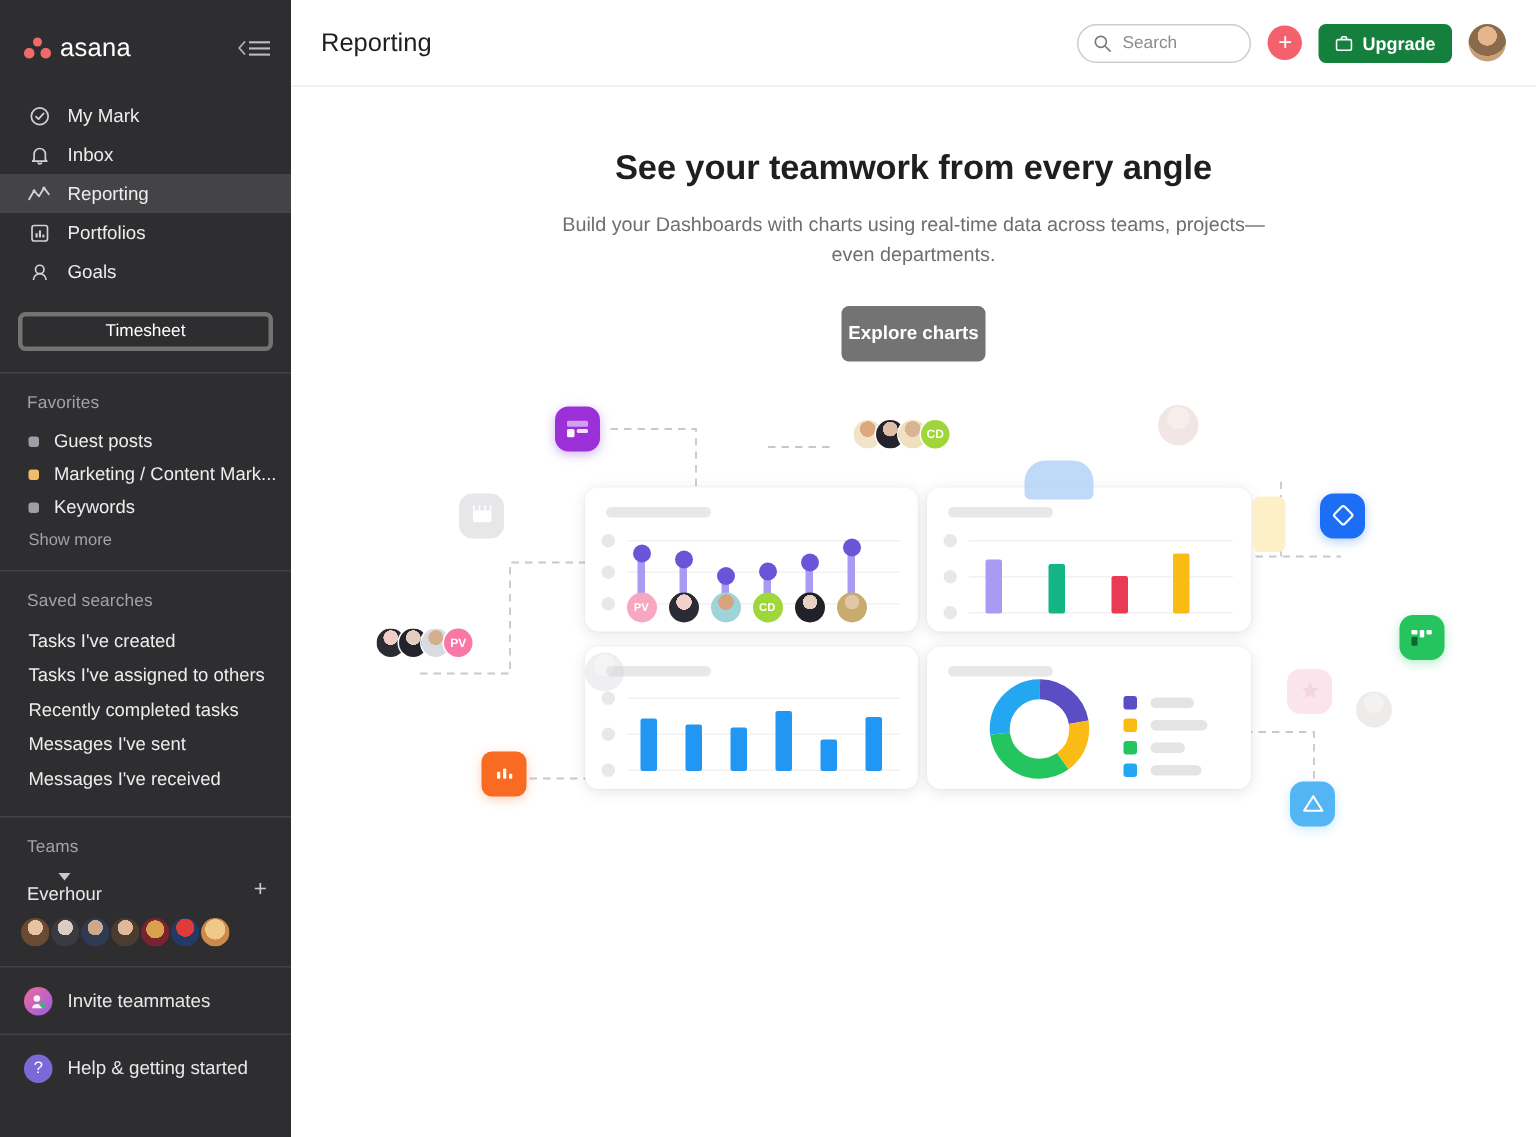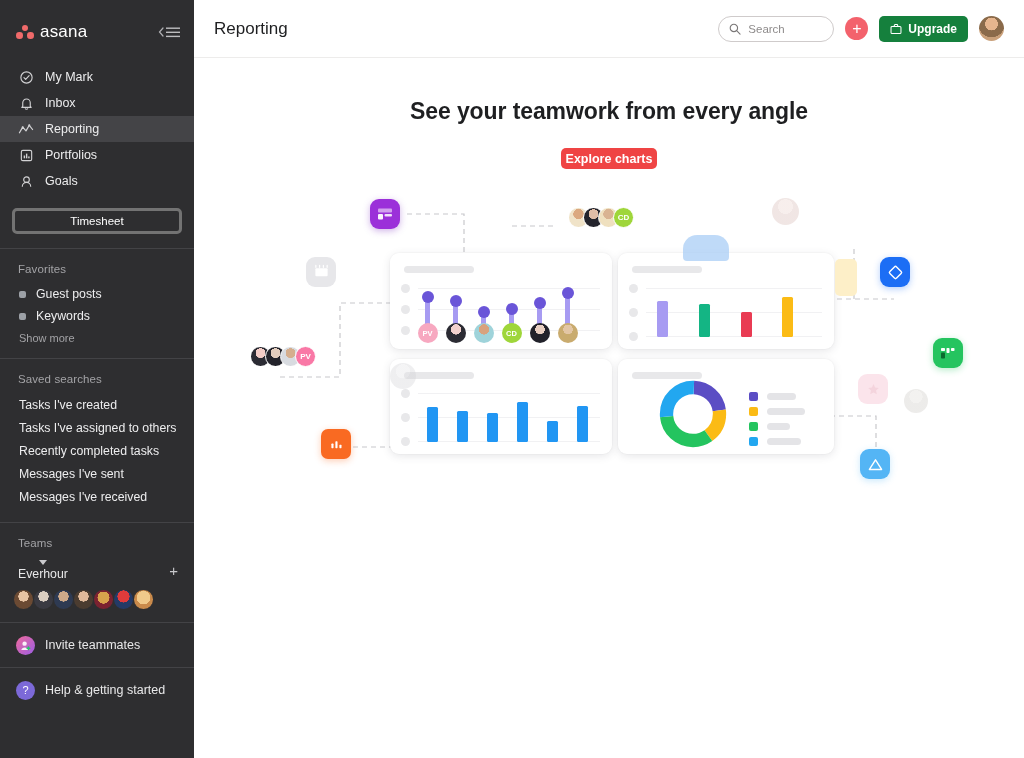--- a/index.html
+++ b/index.html
@@ -120,23 +120,23 @@
   .topbar-avatar { width: 25px; height: 25px; border-radius: 50%; cursor: pointer; }
 
   
   .hero { text-align: center; padding-top: 40px; }
   .hero h1 { font-size: 23px; color: #1e1f21; font-weight: 700; letter-spacing: -.1px; }
   .hero p {
     font-size: 13.2px; color: #6d6e6f; line-height: 1.55;
     max-width: 495px; margin: 15px auto 0 auto;
   }
   .explore-btn {
-    margin: 23px auto 0 auto; background: #ef4444; color: #fff;
+    margin: 23px auto 0 auto; background: #737373; color: #fff;
     font-size: 12.5px; font-weight: 600;
-    height: 21px; width: 96px; border-radius: 5px;
+    height: 37px; width: 96px; border-radius: 5px;
     display: flex; align-items: center; justify-content: center; cursor: pointer;
   }
 
   
   .illus { position: relative; width: 830px; height: 330px; margin: 22px auto 0 auto; }
   .illus svg.wires { position: absolute; left: 0; top: 0; }
 
   .card {
     position: absolute; background: #fff; border-radius: 9px;
     box-shadow: 0 2px 9px rgba(60,60,80,.13), 0 0 0 1px rgba(0,0,0,.015);
@@ -252,20 +252,24 @@
     <div class="timesheet-btn">Timesheet</div>
 
     <div class="sb-sep"></div>
 
     <div class="sec-title">Favorites</div>
     <div class="fav-item">
       <span class="dot" style="background:#9ca0a6"></span>
       <span>Guest posts</span>
     </div>
     <div class="fav-item">
+      <span class="dot" style="background:#f1bd6c"></span>
+      <span>Marketing / Content Mark...</span>
+    </div>
+    <div class="fav-item">
       <span class="dot" style="background:#9ca0a6"></span>
       <span>Keywords</span>
     </div>
     <div class="showmore">Show more</div>
 
     <div class="sb-sep"></div>
 
     <div class="sec-title">Saved searches</div>
     <div class="srch-item">Tasks I've created</div>
     <div class="srch-item">Tasks I've assigned to others</div>
@@ -330,20 +334,21 @@
               <path d="M5 4 V2.8 a1 1 0 0 1 1-1 h2 a1 1 0 0 1 1 1 V4" fill="none" stroke="#fff" stroke-width="1.2"></path>
             </svg>
           <span>Upgrade</span>
         </div>
         <div class="topbar-avatar" style="background:radial-gradient(circle at 50% 32%,#e6b58e 0 30%,#8a6a4a 31% 62%,#c9a07a 63% 100%)"></div>
       </div>
     </div>
 
     <div class="hero">
       <h1>See your teamwork from every angle</h1>
+      <p>Build your Dashboards with charts using real-time data across teams, projects—even departments.</p>
       <div class="explore-btn">Explore charts</div>
     </div>
 
     <div class="illus">
 
       <svg class="wires" width="830" height="330">
         <g stroke="#c8c8cc" stroke-width="1.2" fill="none" stroke-dasharray="5,4">
           <path d="M213 23 H270 V62"></path>
           <path d="M318 35 H360"></path>
           <path d="M86 186 H146 V112 H196"></path>

